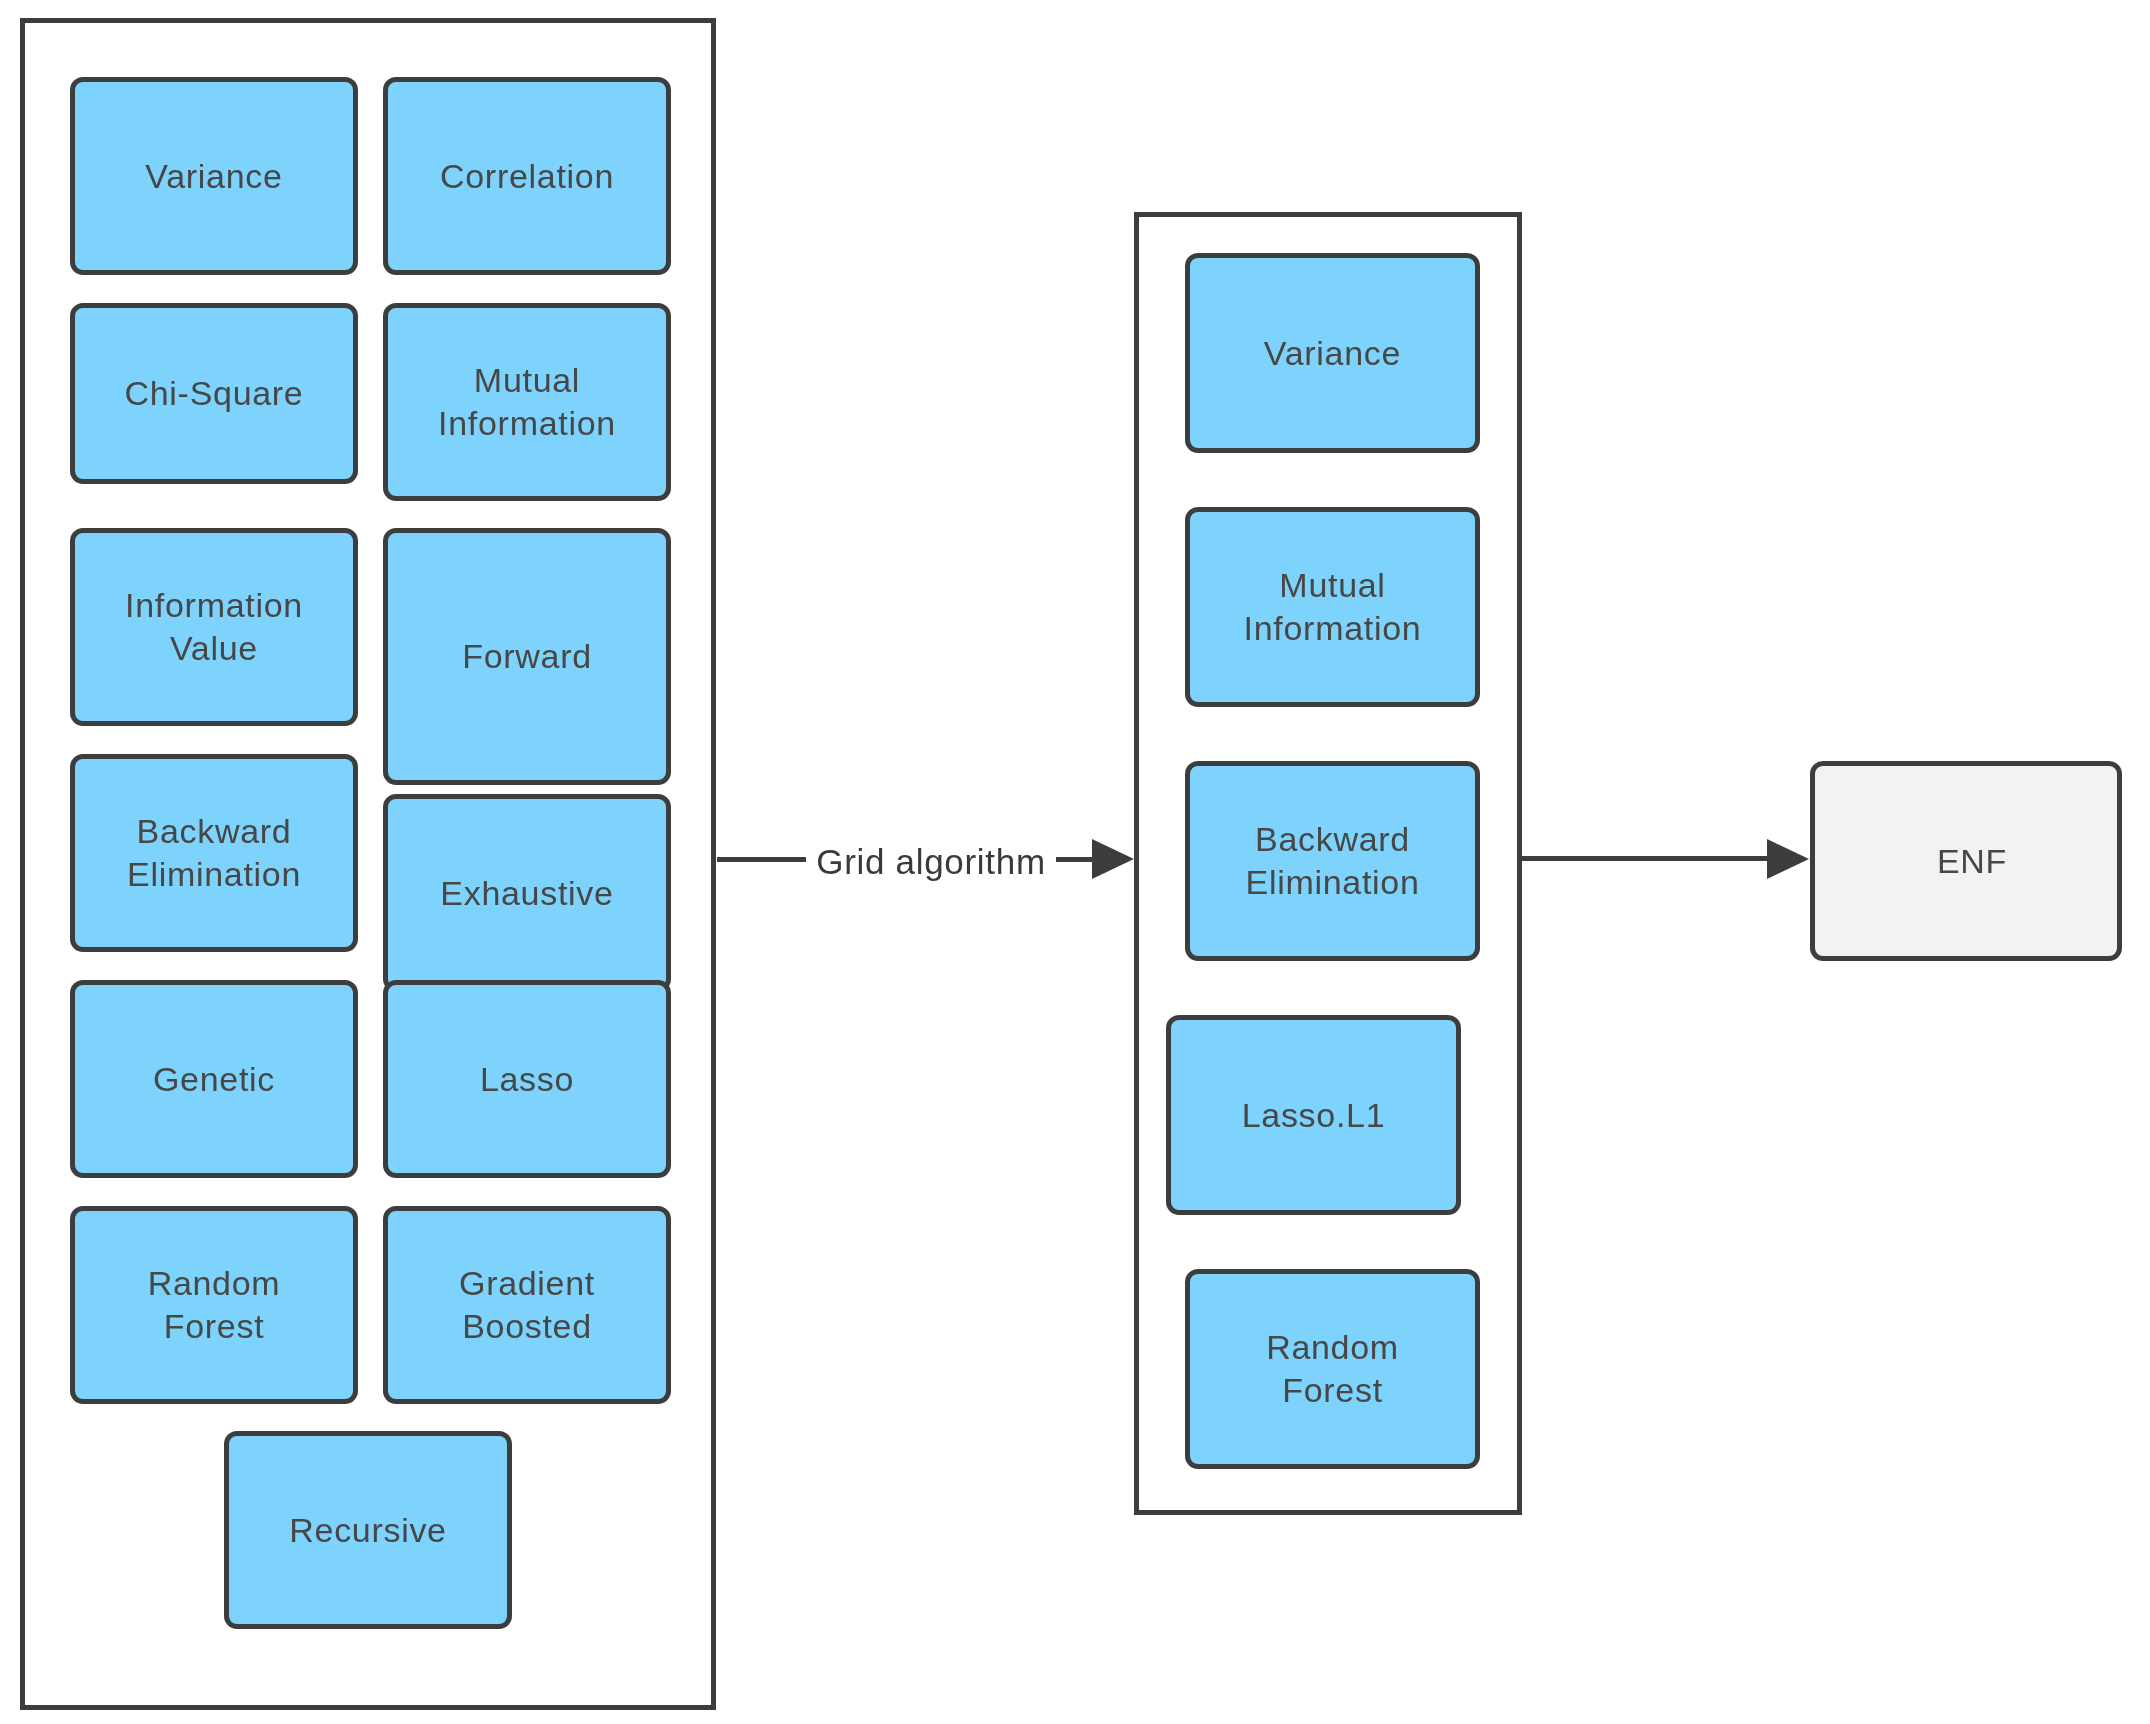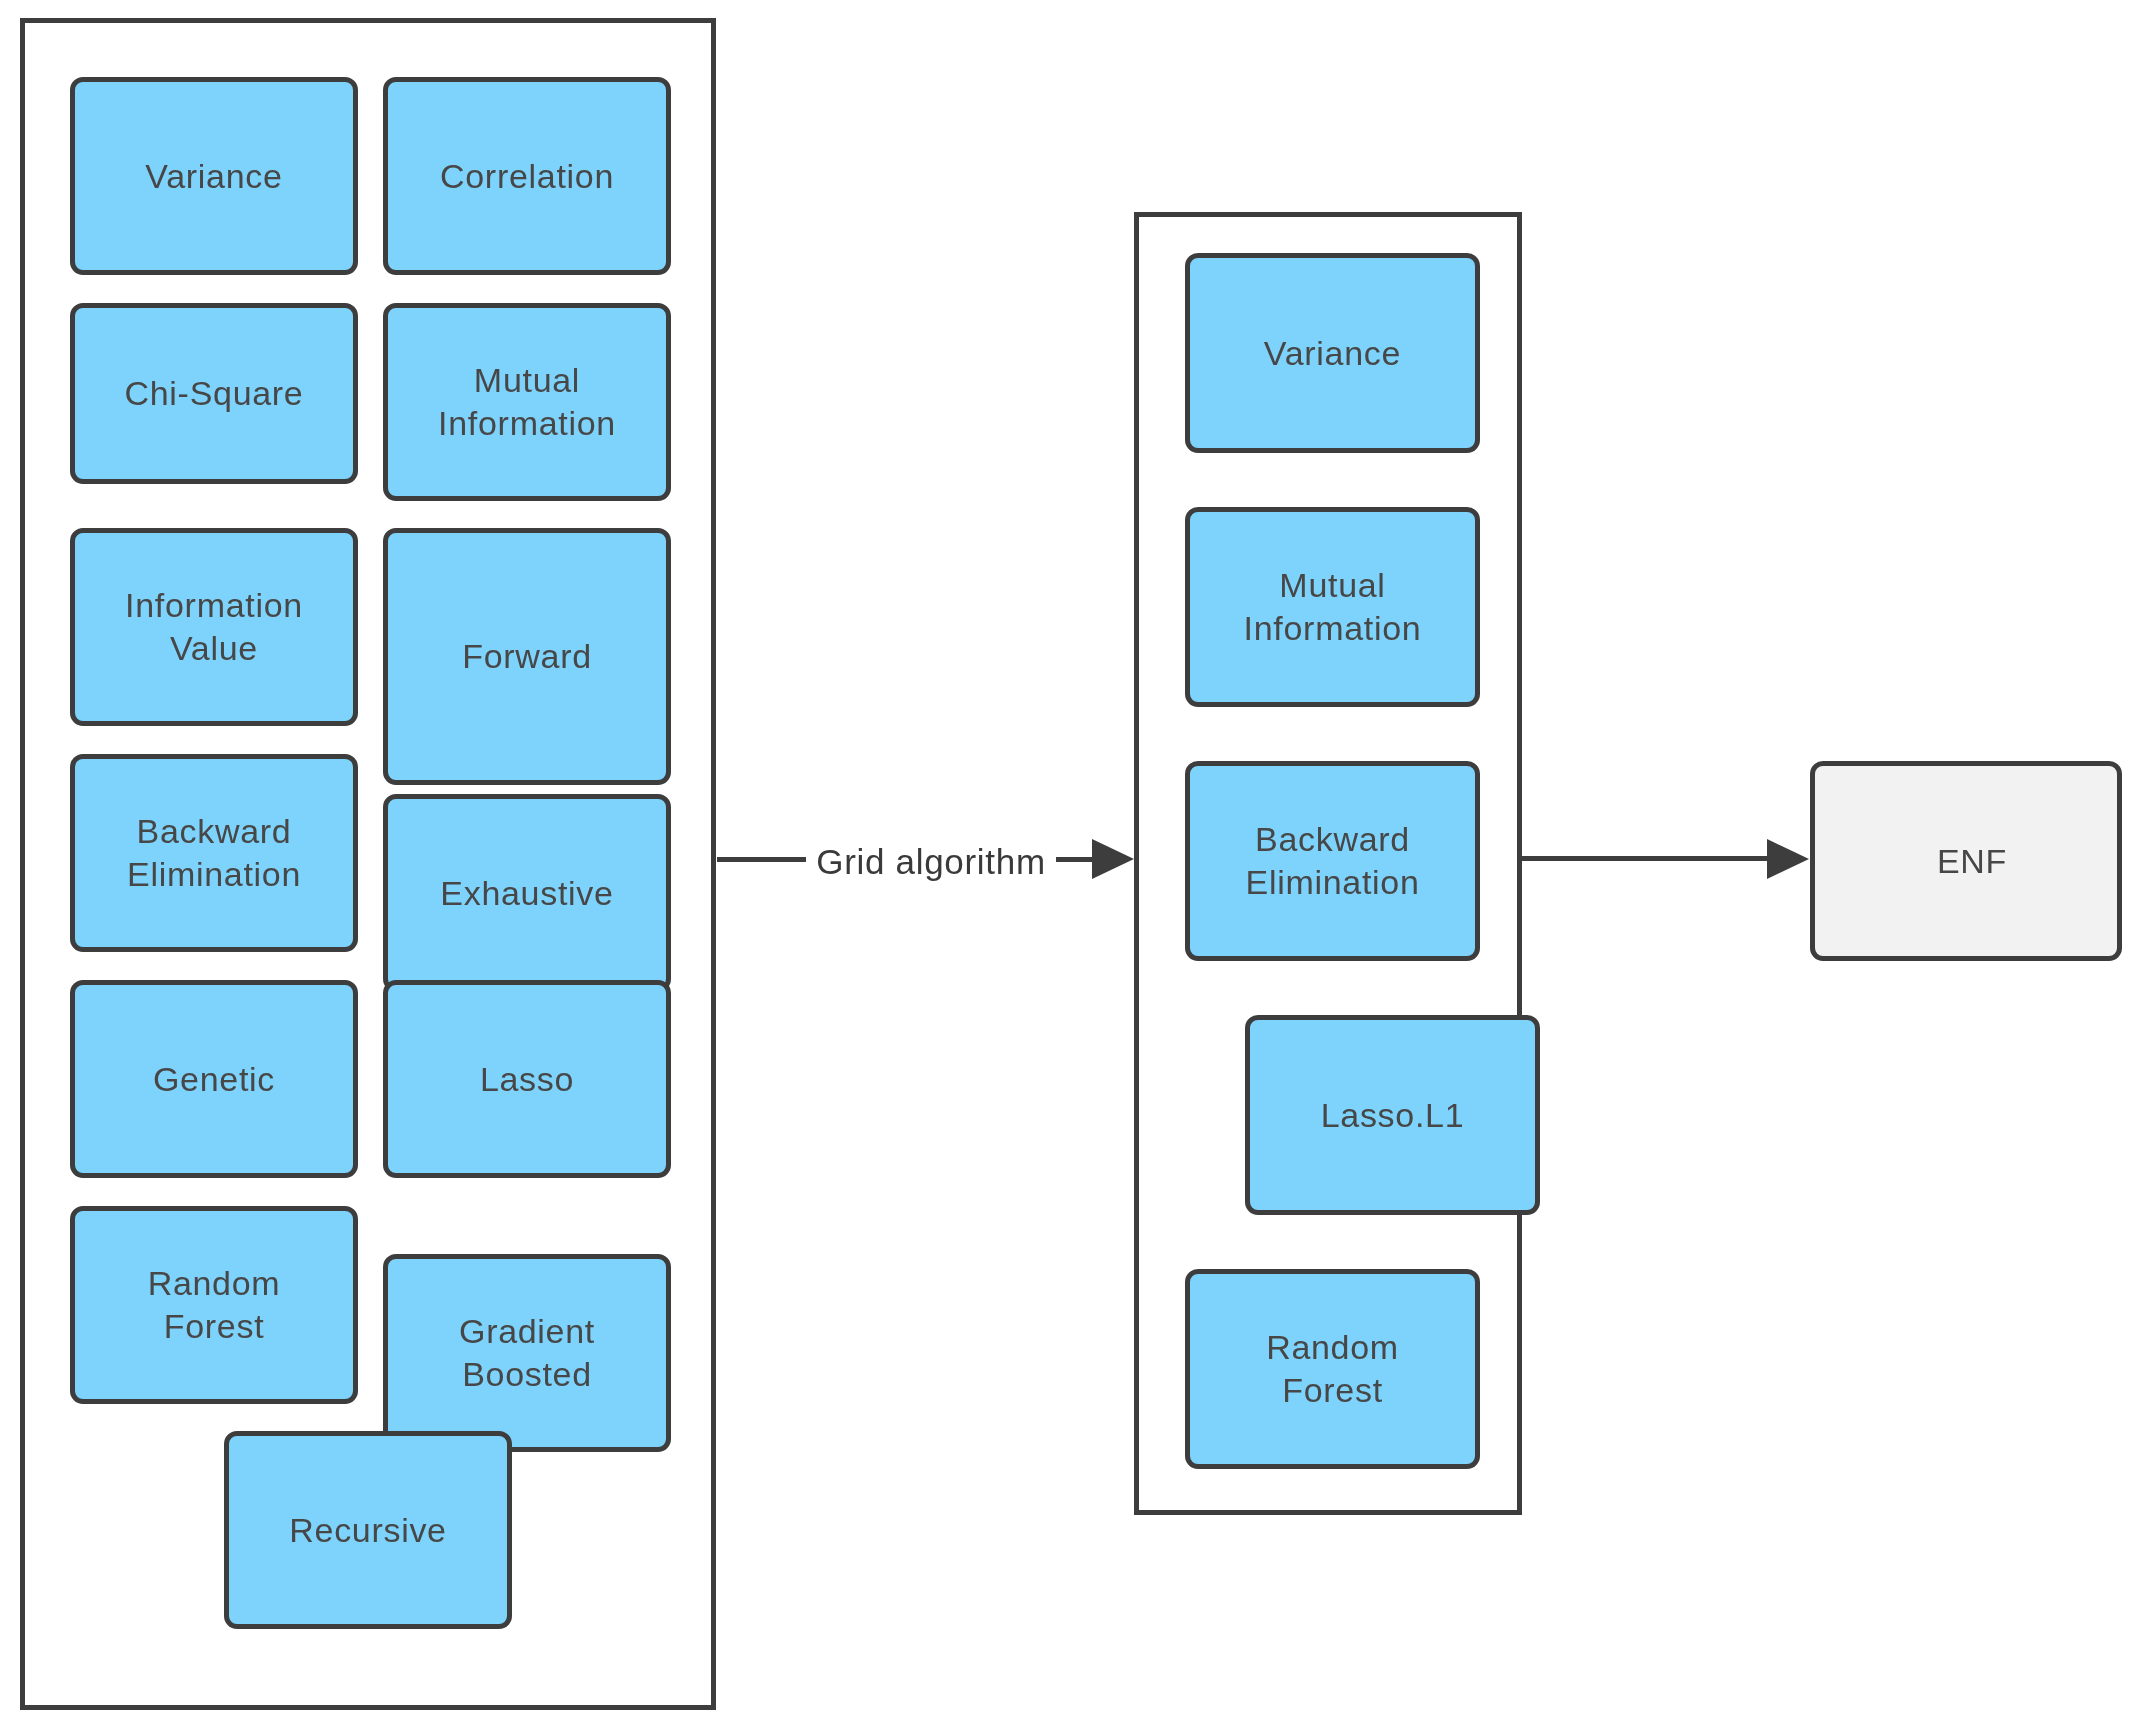--- a/index.html
+++ b/index.html
@@ -101,21 +101,21 @@
   <div class="box" style="left:70px;top:980px;width:288px;height:198px;">
     <span>Genetic</span>
   </div>
   <div class="box" style="left:383px;top:980px;width:288px;height:198px;">
     <span>Lasso</span>
   </div>
   <div class="box" style="left:70px;top:1206px;width:288px;height:198px;">
     <span>Random
 Forest</span>
   </div>
-  <div class="box" style="left:383px;top:1206px;width:288px;height:198px;margin-top:48px;">
+  <div class="box" style="left:383px;top:1206px;width:288px;height:198px;">
     <span>Gradient
 Boosted</span>
   </div>
   <div class="box" style="left:224px;top:1431px;width:288px;height:198px;">
     <span>Recursive</span>
   </div>
 
   <div class="hline" style="left:717px;top:857px;width:379px;"></div>
   <div class="arrowhead" style="left:1092px;top:839px;"></div>
   <div class="arrow-label" style="left:931px;top:861px;">Grid algorithm</div>
@@ -126,21 +126,21 @@
     <span>Variance</span>
   </div>
   <div class="box" style="left:1185px;top:507px;width:295px;height:200px;">
     <span>Mutual
 Information</span>
   </div>
   <div class="box" style="left:1185px;top:761px;width:295px;height:200px;">
     <span>Backward
 Elimination</span>
   </div>
-  <div class="box" style="left:1245px;top:1015px;width:295px;height:200px;">
+  <div class="box" style="left:1166px;top:1015px;width:295px;height:200px;">
     <span>Lasso.L1</span>
   </div>
   <div class="box" style="left:1185px;top:1269px;width:295px;height:200px;">
     <span>Random
 Forest</span>
   </div>
 
   <div class="hline" style="left:1522px;top:856px;width:249px;"></div>
   <div class="arrowhead" style="left:1767px;top:839px;"></div>
 

